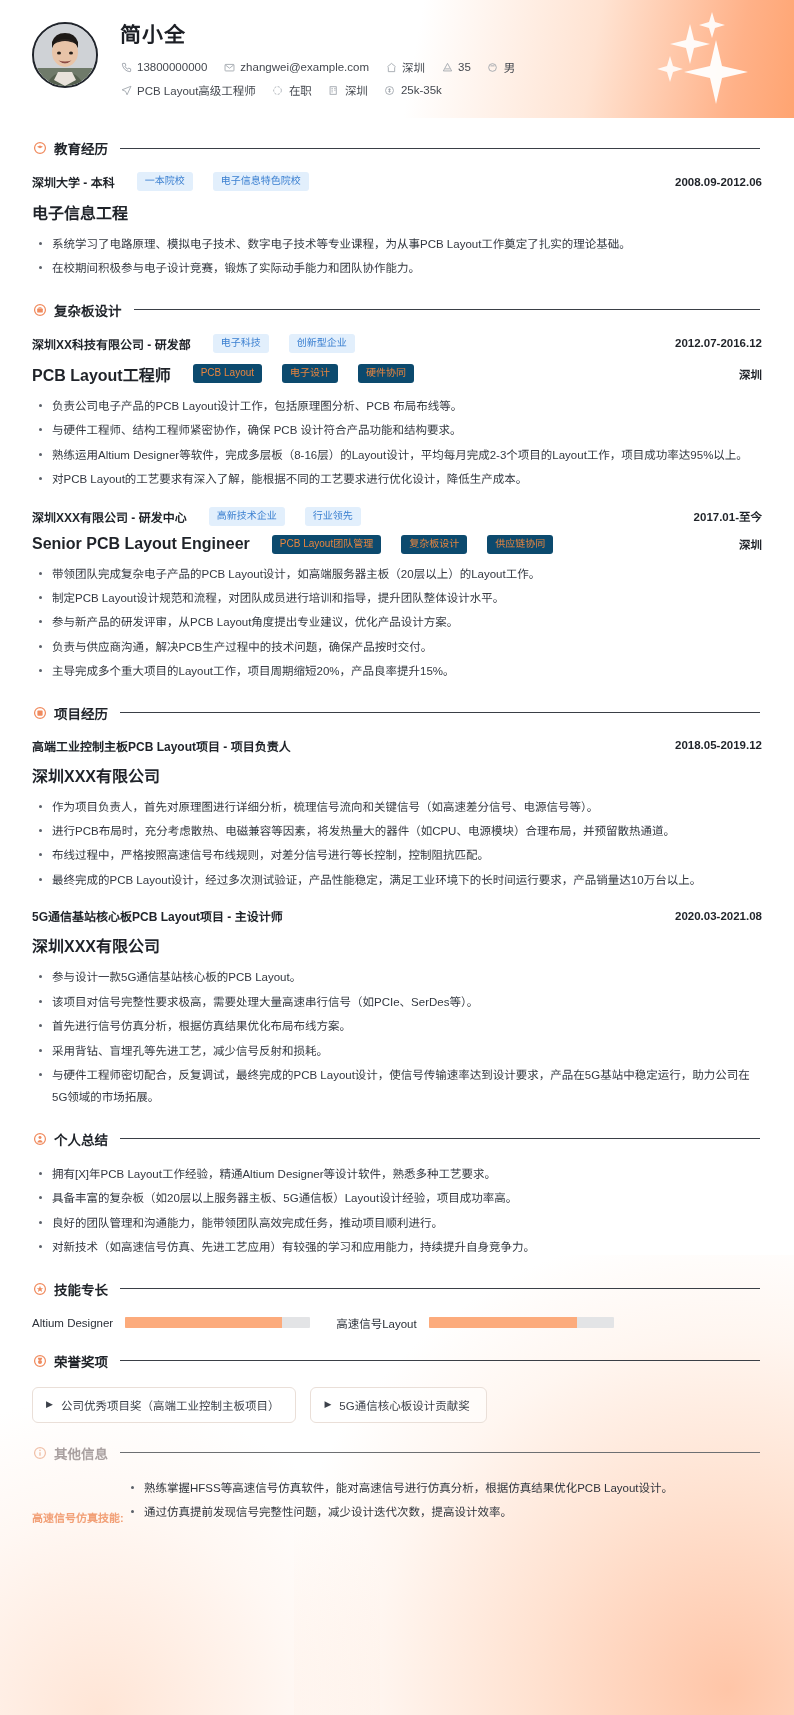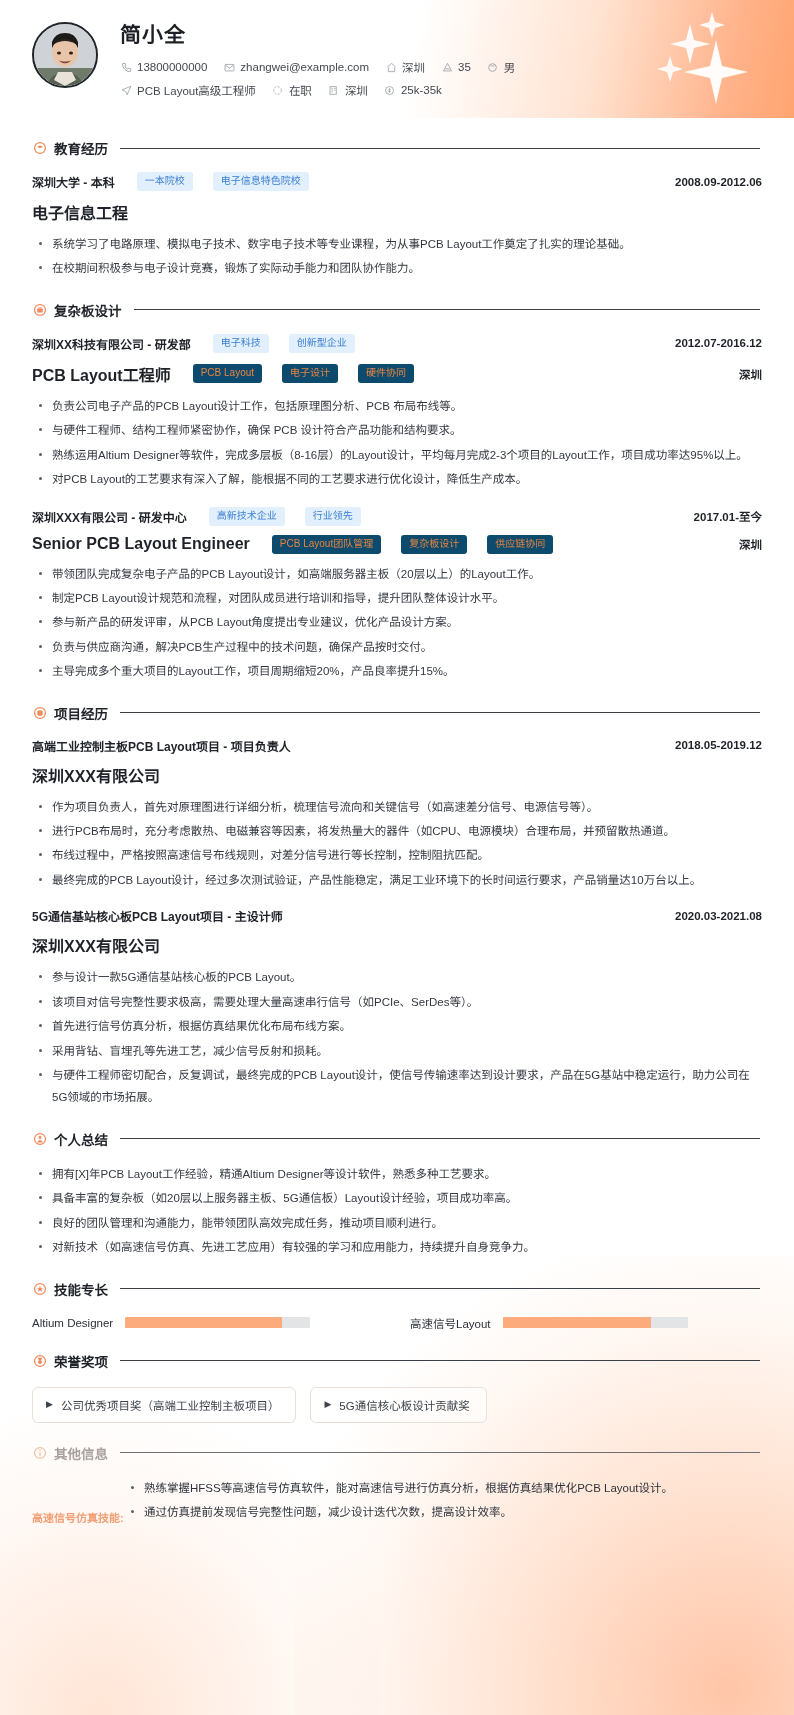--- a/index.html
+++ b/index.html
@@ -217,21 +217,21 @@
     left: 7px;
     top: 9px;
     width: 3px; height: 3px;
     border-radius: 50%;
     background: #5a6069;
   }
 
   
   .skills-grid {
     display: grid;
-    grid-template-columns: 1fr 1fr;
+    grid-template-columns: 1fr 1fr 1fr;
     row-gap: 18px;
     column-gap: 26px;
     padding-top: 2px;
   }
   .skill {
     display: flex;
     align-items: center;
   }
   .skill-name {
     font-size: 11.5px;

